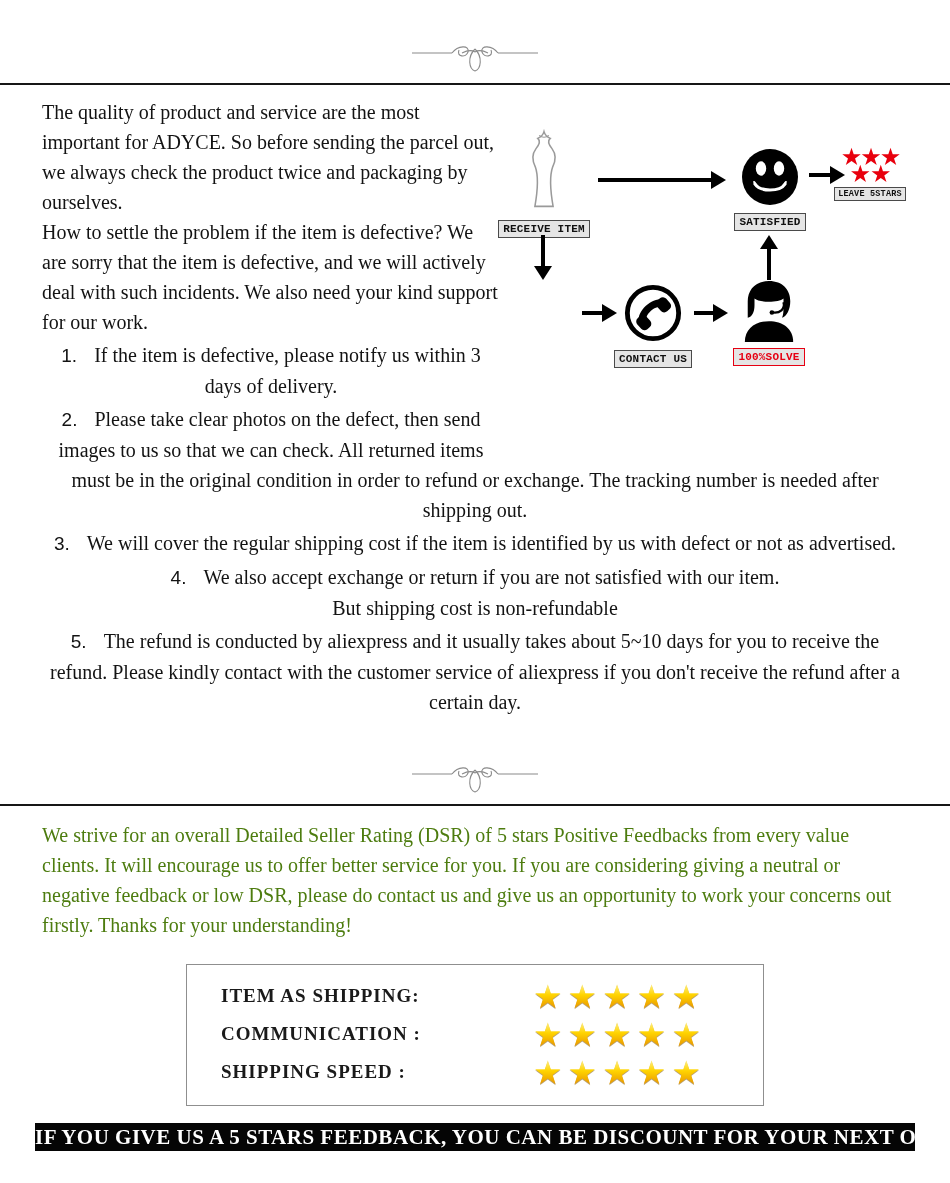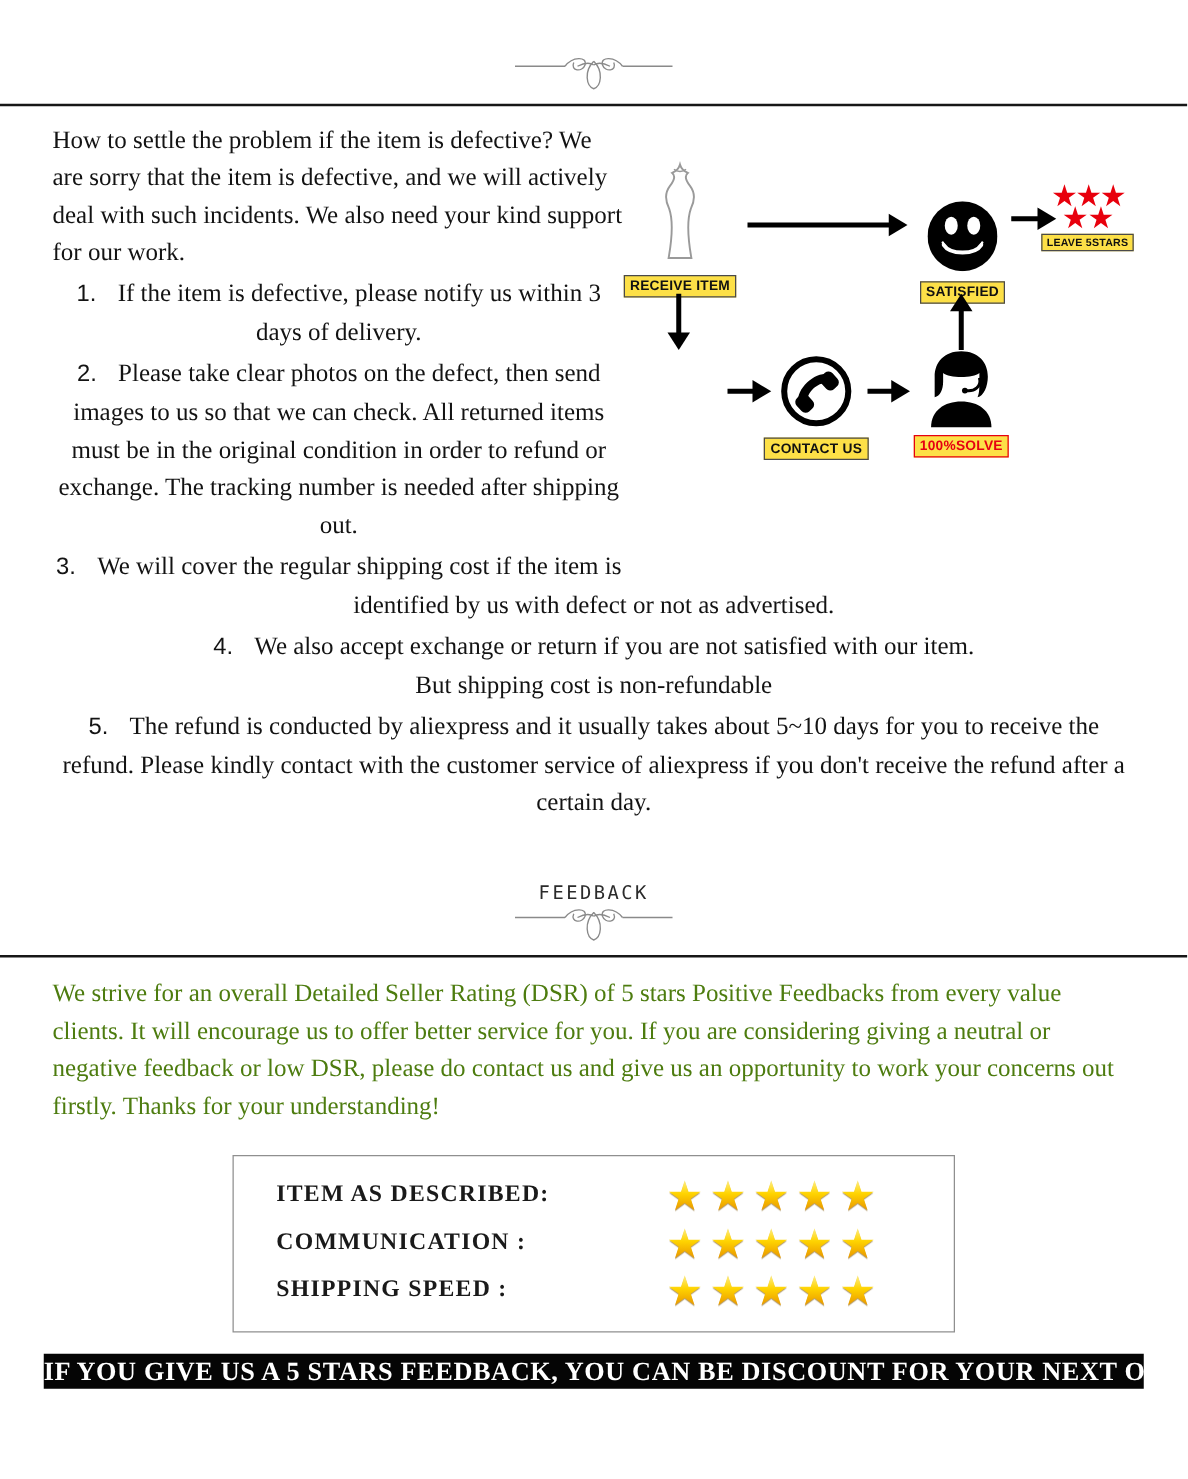--- a/index.html
+++ b/index.html
@@ -61,27 +61,27 @@
     margin-left: 6px;
   }
   .station {
     position: absolute;
     display: flex;
     flex-direction: column;
     align-items: center;
     text-align: center;
   }
   .tag {
-    font-family: Liberation Sans, sans-serif;
+    font-family: Liberation Mono, monospace;
     font-weight: bold;
     font-size: 11px;
     letter-spacing: 0.2px;
     color: #111;
     border: 1px solid #4a4a4a;
-    background: #fde047;
+    background: #e5e5e5;
     padding: 1px 4px;
     white-space: nowrap;
     line-height: 14px;
   }
   .tag.red { color: var(--solve-red, #e60012); border-color: var(--solve-red, #e60012); }
   .tag.tiny { font-size: 8.5px; padding: 1px 3px; line-height: 10px; }
 
   .red-stars {
     color: var(--star-red, #e8000d);
     font-size: 24px;
@@ -198,21 +198,21 @@
       <div class="station" style="left:0; top:30; top:30px; width:76px;">
         <svg width="46" height="84" viewBox="0 0 48 84">
           <path fill="#fff" stroke="#9a9a9a" stroke-width="1.6" d="M24,3 C23,6.5 21,8.5 17.5,10 C20.5,12.5 19.5,16 15.5,21 C11,27 11.5,33 15,40 C18.5,50 17.5,64 14.5,81 L33.5,81 C30.5,64 29.5,50 33,40 C36.5,33 37,27 32.5,21 C28.5,16 27.5,12.5 30.5,10 C27,8.5 25,6.5 24,3 Z"></path>
           <path fill="none" stroke="#9a9a9a" stroke-width="1.2" d="M19,7 C21.5,9.5 26.5,9.5 29,7"></path>
         </svg>
         <span class="tag" style="margin-top:9px;">RECEIVE ITEM</span>
       </div>
 
       <div class="arr-r" style="left:92px; top:81px; width:114px;"></div>
 
-      <div class="station" style="left:228px; top:64px; width:72px;">
+      <div class="station" style="left:228px; top:52px; width:72px;">
         <svg width="56" height="56" viewBox="0 0 56 56">
           <circle cx="28" cy="28" r="28" fill="#000"></circle>
           <ellipse cx="19" cy="19.5" rx="5.2" ry="7.2" fill="#fff"></ellipse>
           <ellipse cx="37" cy="19.5" rx="5.2" ry="7.2" fill="#fff"></ellipse>
           <path d="M13,35 C18,43 38,43 43,35" stroke="#fff" stroke-width="3.2" fill="none" stroke-linecap="round"></path>
           <path d="M12.2,33 l1.6,3 M43.8,33 l-1.6,3" stroke="#fff" stroke-width="2" stroke-linecap="round"></path>
         </svg>
         <span class="tag" style="margin-top:8px;">SATISFIED</span>
       </div>
 
@@ -251,51 +251,51 @@
         <svg width="58" height="62" viewBox="0 0 60 64">
           <path fill="#000" d="M30,1 C16,1 8,10 8,22 L8,39 C12.5,38 15,33 15,26 L15,19 C20,23.5 40,23.5 45,19 L45,26 C45,32 45,35.5 43.5,39 C48.5,38 52,30 52,22 C52,10 44,1 30,1 Z"></path>
           <path fill="none" stroke="#000" stroke-width="2.4" d="M45,23 C47,30 41,34.5 34,33.5"></path>
           <circle cx="33" cy="33.5" r="2.4" fill="#000"></circle>
           <path fill="#000" d="M5,64 C5,50 16,42.5 30,42.5 C44,42.5 55,50 55,64 Z"></path>
         </svg>
         <span class="tag red" style="margin-top:6px;">100%SOLVE</span>
       </div>
     </div>
 
+    <p class="intro">The quality of product and service are the most important for ADYCE. So before sending the parcel out, we always check the product twice and packaging by ourselves.</p>
     <p class="intro">How to settle the problem if the item is defective? We are sorry that the item is defective, and we will actively deal with such incidents. We also need your kind support for our work.</p>
 
     <p class="item"><span class="num">1.</span><span>If the item is defective, please notify us within 3 days of delivery.</span></p>
     <p class="item"><span class="num">2.</span><span>Please take clear photos on the defect, then send images to us so that we can check. All returned items must be in the original condition in order to refund or exchange. The tracking number is needed after shipping out.</span></p>
     <p class="item"><span class="num">3.</span><span>We will cover the regular shipping cost if the item is identified by us with defect or not as advertised.</span></p>
     <p class="item"><span class="num">4.</span><span>We also accept exchange or return if you are not satisfied with our item.
 But shipping cost is non-refundable</span></p>
     <p class="item"><span class="num">5.</span><span>The refund is conducted by aliexpress and it usually takes about 5~10 days for you to receive the refund. Please kindly contact with the customer service of aliexpress if you don't receive the refund after a certain day.</span></p>
   </div>
 
   <div class="sec-header feedback-header">
-    <span class="sec-title">FEEDBACK</span>
     <svg class="flourish" width="130" height="30" viewBox="0 0 130 30">
       <g stroke="#8a8a8a" stroke-width="1.1" fill="none">
         <path d="M2,9 H42"></path>
           <path d="M88,9 H128"></path>
         <path d="M42,9 C48,1 60,1 58,8 C56,14 46,13 49,6"></path>
         <path d="M88,9 C82,1 70,1 72,8 C74,14 84,13 81,6"></path>
         <path d="M65,5 C57,13 59,25 65,27 C71,25 73,13 65,5"></path>
         <path d="M52,9 C58,6 62,6 65,8"></path>
           <path d="M78,9 C72,6 68,6 65,8"></path>
       </g>
     </svg>
   </div>
   <div class="rule"></div>
 
   <p class="dsr">We strive for an overall Detailed Seller Rating (DSR) of 5 stars Positive Feedbacks from every value clients. It will encourage us to offer better service for you. If you are considering giving a neutral or negative feedback or low DSR, please do contact us and give us an opportunity to work your concerns out firstly. Thanks for your understanding!</p>
 
   <div class="ratings-box">
     <div class="rating-row">
-      <span class="rating-label">ITEM AS DESCRIBED:</span>
+      <span class="rating-label">ITEM AS SHIPPING:</span>
       <span class="gold-stars">
         <span class="gold-star">★</span>
           <span class="gold-star">★</span>
           <span class="gold-star">★</span>
           <span class="gold-star">★</span>
           <span class="gold-star">★</span>
       </span>
     </div>
     <div class="rating-row">
       <span class="rating-label">COMMUNICATION :</span>

